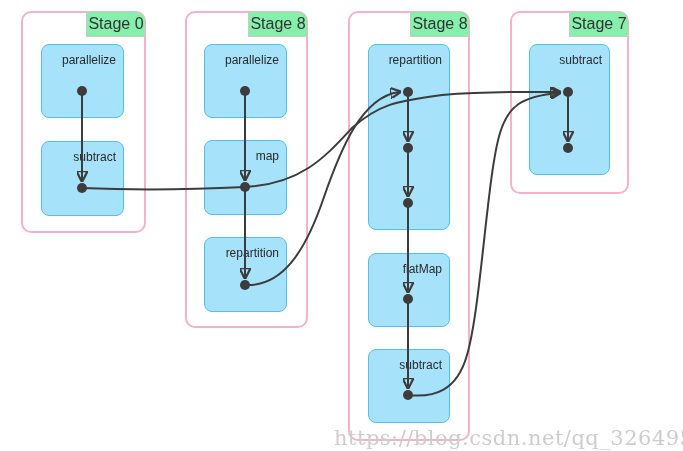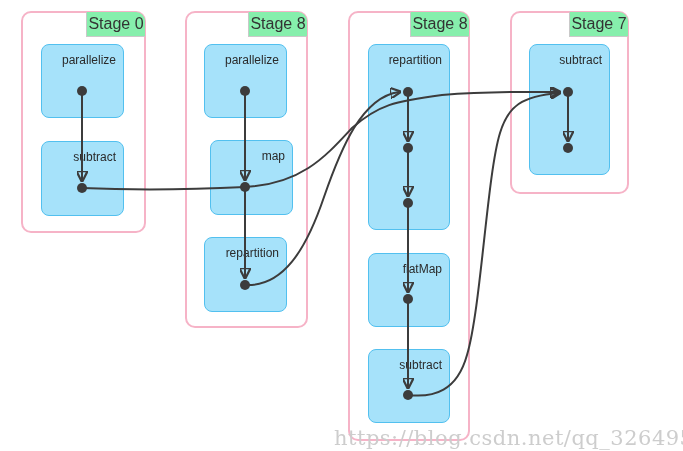--- a/index.html
+++ b/index.html
@@ -46,21 +46,21 @@
     <div class="stage-label">Stage 8</div>
   </div>
   <div class="stage" style="left:510px;top:11px;width:119px;height:183px;">
     <div class="stage-label">Stage 7</div>
   </div>
 
   <div class="op" style="left:41px;top:44px;width:83px;height:74px;">parallelize</div>
   <div class="op" style="left:41px;top:141px;width:83px;height:75px;">subtract</div>
 
   <div class="op" style="left:204px;top:44px;width:83px;height:74px;">parallelize</div>
-  <div class="op" style="left:204px;top:140px;width:83px;height:75px;margin-left:6px;">map</div>
+  <div class="op" style="left:204px;top:140px;width:83px;height:75px;">map</div>
   <div class="op" style="left:204px;top:237px;width:83px;height:75px;">repartition</div>
 
   <div class="op" style="left:368px;top:44px;width:82px;height:186px;">repartition</div>
   <div class="op" style="left:368px;top:253px;width:82px;height:74px;">flatMap</div>
   <div class="op" style="left:368px;top:349px;width:82px;height:74px;">subtract</div>
 
   <div class="op" style="left:529px;top:44px;width:81px;height:131px;">subtract</div>
 
   <svg class="edges" width="683" height="451" viewBox="0 0 683 451">
     <defs>

